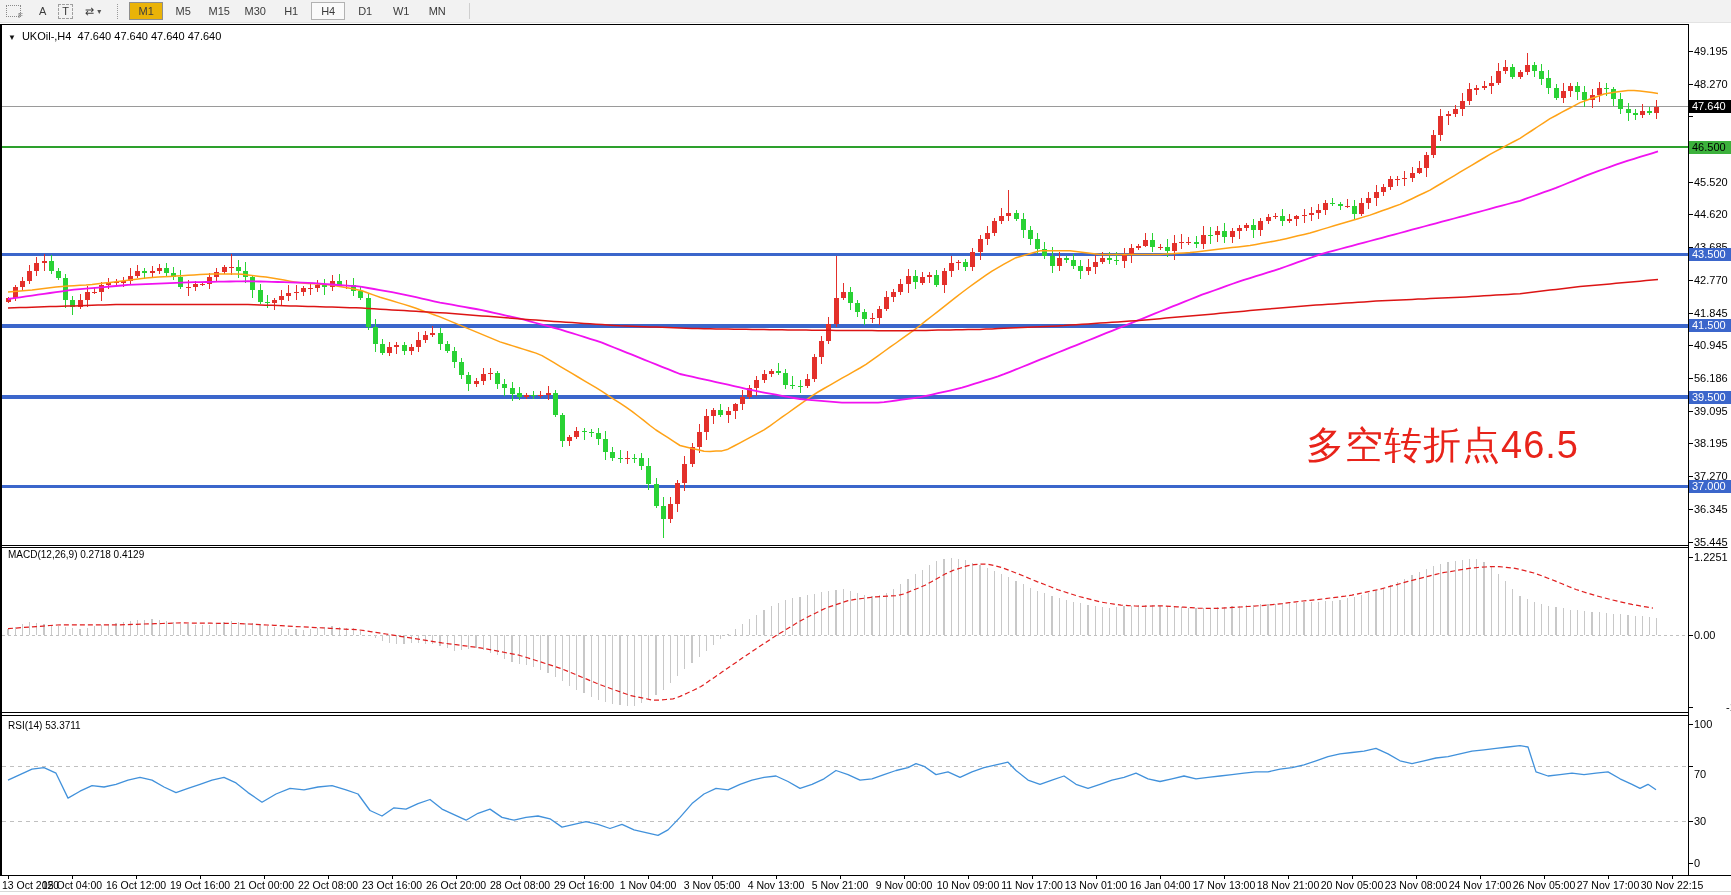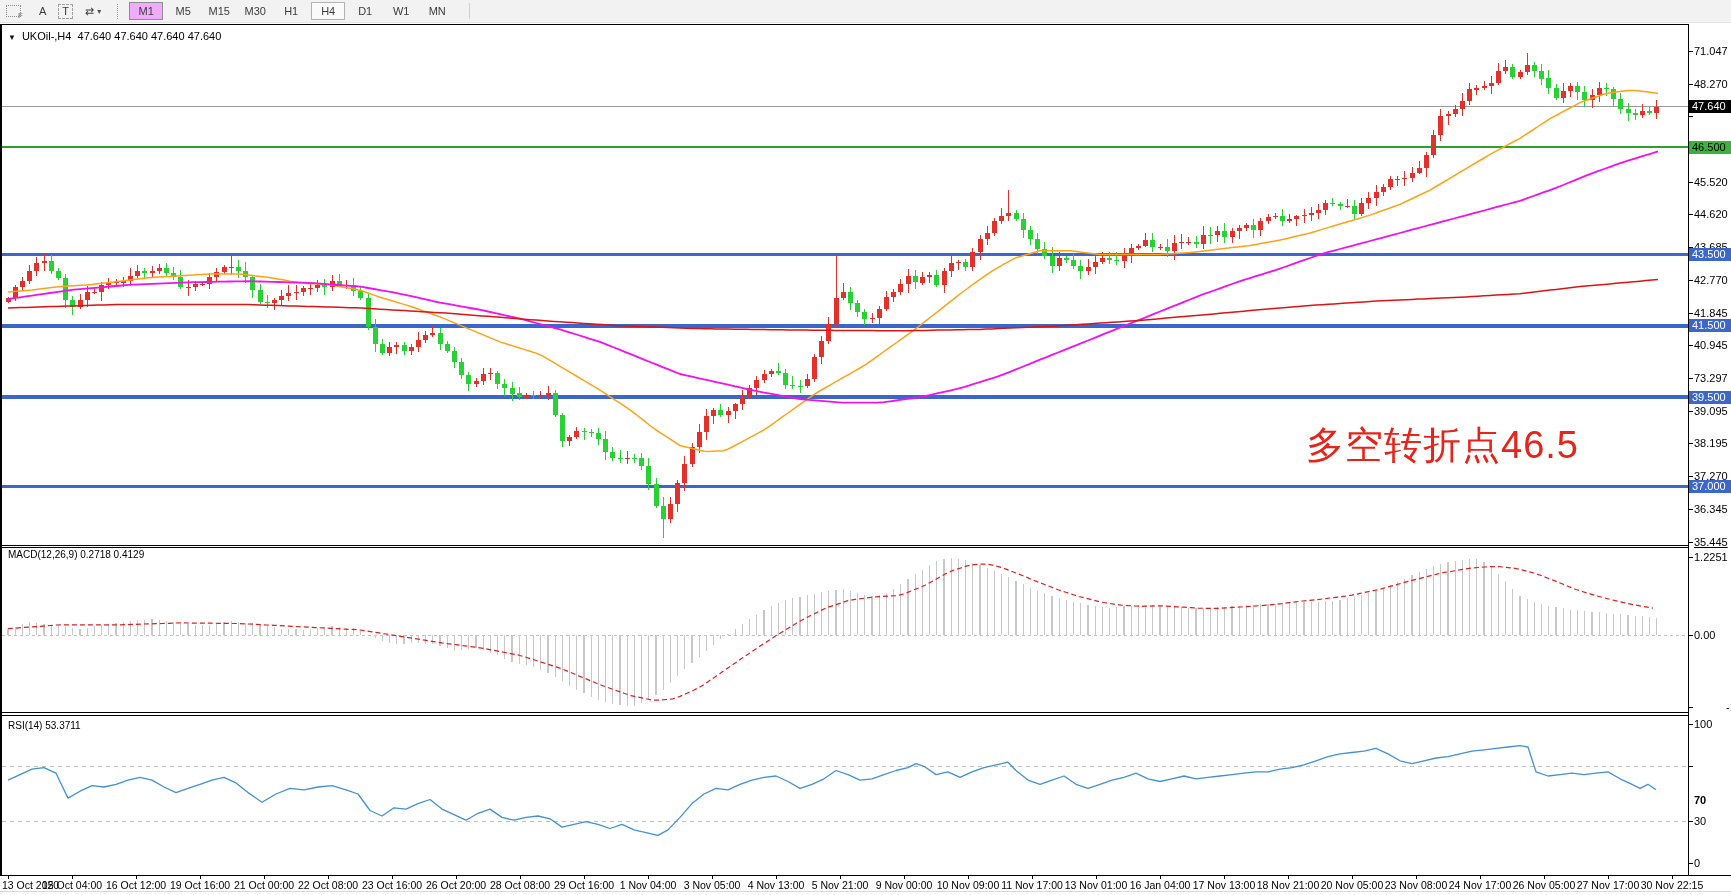--- a/index.html
+++ b/index.html
@@ -8,21 +8,21 @@
   .toolbar{position:absolute;left:0;top:0;width:1731px;height:22px;background:#f2f2f2;
     border-bottom:1px solid #e3e3e3;display:flex;align-items:center;font-size:11px;color:#3c3c3c;z-index:5}
   .tool{height:18px;display:flex;align-items:center;justify-content:center;padding:0 6px;position:relative}
   .gridbox{display:inline-block;width:13px;height:10px;border:1px dotted #8a8a8a;margin-right:1px}
   .gridf{font-size:8px;color:#6a6a6a;position:relative;top:4px;left:-4px}
   .tbox{border:1px dashed #9f9f9f;padding:0 3px;height:13px;line-height:13px}
   .caret{font-size:8px;color:#555;margin-left:3px}
   .sepdot{width:1px;height:15px;border-left:1px dotted #9a9a9a;margin:0 8px 0 10px}
   .sepline{width:1px;height:16px;border-left:1px solid #cfcfcf;margin-left:14px}
   .tfbtn{min-width:24px;text-align:center;padding:2px 4px;margin:0 2px;color:#3c3c3c}
-  .tfbtn.raised{border:1px solid #8e8e8e;background:#f0abfc}
+  .tfbtn.raised{border:1px solid #8e8e8e;background:#eab308}
   .tfbtn.active{border:1px solid #b2b2b2;background:#fafafa}
   
   #svgplot{position:absolute;left:0;top:0;z-index:1}
   .strip{position:absolute;z-index:2}
   #labels{position:absolute;left:0;top:0;width:1731px;height:895px;z-index:3;pointer-events:none}
   .lbl{position:absolute;font-size:11px;color:#000;white-space:nowrap}
   .pricebox{position:absolute;left:1689px;width:44px;height:13px;font-size:11px;line-height:13px;
     padding-left:3px;white-space:nowrap}
   .timelbl{position:absolute;top:879px;font-size:10.5px;color:#000;transform:translateX(-50%);white-space:nowrap}
   .charttitle{position:absolute;left:8px;top:30px;font-size:11px;color:#000;z-index:3}
@@ -840,40 +840,40 @@
 <div class="charttitle">
   <span class="tri">▼</span><span>UKOil-,H4</span>&nbsp;&nbsp;<span>47.640 47.640 47.640 47.640</span>
 </div>
 
 <div class="indlabel" style="left:8px;top:549px">MACD(12,26,9) 0.2718 0.4129</div>
 <div class="indlabel" style="left:8px;top:720px">RSI(14) 53.3711</div>
 
 <div class="annotation" id="annot" style="color: rgb(232, 35, 26);">多空转折点46.5</div>
 
 <div id="labels">
-    <div class="lbl" style="left: 1694px; top: 44.5px;">71.047</div>
+    <div class="lbl" style="left: 1694px; top: 44.5px;">49.195</div>
     <div class="lbl" style="left: 1694px; top: 77.5354px;">48.270</div>
     <div class="lbl" style="left: 1734px; top: 109.678px; font-family: Liberation Mono, monospace;">47.370</div>
     <div class="lbl" style="left: 1694px; top: 175.749px;">45.520</div>
     <div class="lbl" style="left: 1694px; top: 207.892px;">44.620</div>
     <div class="lbl" style="left: 1694px; top: 241.284px;">43.685</div>
     <div class="lbl" style="left: 1694px; top: 273.962px;">42.770</div>
     <div class="lbl" style="left: 1694px; top: 306.998px;">41.845</div>
     <div class="lbl" style="left: 1694px; top: 339.14px;">40.945</div>
-    <div class="lbl" style="left: 1694px; top: 372.176px;">73.297</div>
+    <div class="lbl" style="left: 1694px; top: 372.176px;">56.186</div>
     <div class="lbl" style="left: 1694px; top: 405.211px;">39.095</div>
     <div class="lbl" style="left: 1694px; top: 437.354px;">38.195</div>
     <div class="lbl" style="left: 1694px; top: 470.389px;">37.270</div>
     <div class="lbl" style="left: 1694px; top: 503.425px;">36.345</div>
     <div class="lbl" style="left: 1694px; top: 535.567px; text-decoration: underline;">35.445</div>
     <div class="lbl" style="left: 1694px; top: 550.51px;">1.2251</div>
     <div class="lbl" style="left: 1694px; top: 628.5px;">0.00</div>
     <div class="lbl" style="left: 1694px; top: 700.964px; margin-left: 32px;">-1.1383</div>
     <div class="lbl" style="left: 1694px; top: 718.4px;">100</div>
-    <div class="lbl" style="left: 1694px; top: 794px; font-weight: bold;">70</div>
+    <div class="lbl" style="left: 1694px; top: 768px;">70</div>
     <div class="lbl" style="left: 1694px; top: 815.07px;">30</div>
     <div class="lbl" style="left: 1694px; top: 856.5px;">0</div>
     <div class="pricebox" style="top: 100.035px; background: rgb(0, 0, 0); color: rgb(255, 255, 255);">47.640</div>
     <div class="pricebox" style="top: 140.749px; background: rgb(60, 177, 60); color: rgb(0, 0, 0);">46.500</div>
     <div class="pricebox" style="top: 247.891px; background: rgb(59, 102, 203); color: rgb(255, 255, 255);">43.500</div>
     <div class="pricebox" style="top: 319.319px; background: rgb(59, 102, 203); color: rgb(255, 255, 255);">41.500</div>
     <div class="pricebox" style="top: 390.747px; background: rgb(59, 102, 203); color: rgb(255, 255, 255);">39.500</div>
     <div class="pricebox" style="top: 480.032px; background: rgb(59, 102, 203); color: rgb(255, 255, 255);">37.000</div>
     <div class="timelbl" style="left: 2px; transform: none;">13 Oct 2020</div>
     <div class="timelbl" style="left: 72px;">15 Oct 04:00</div>

